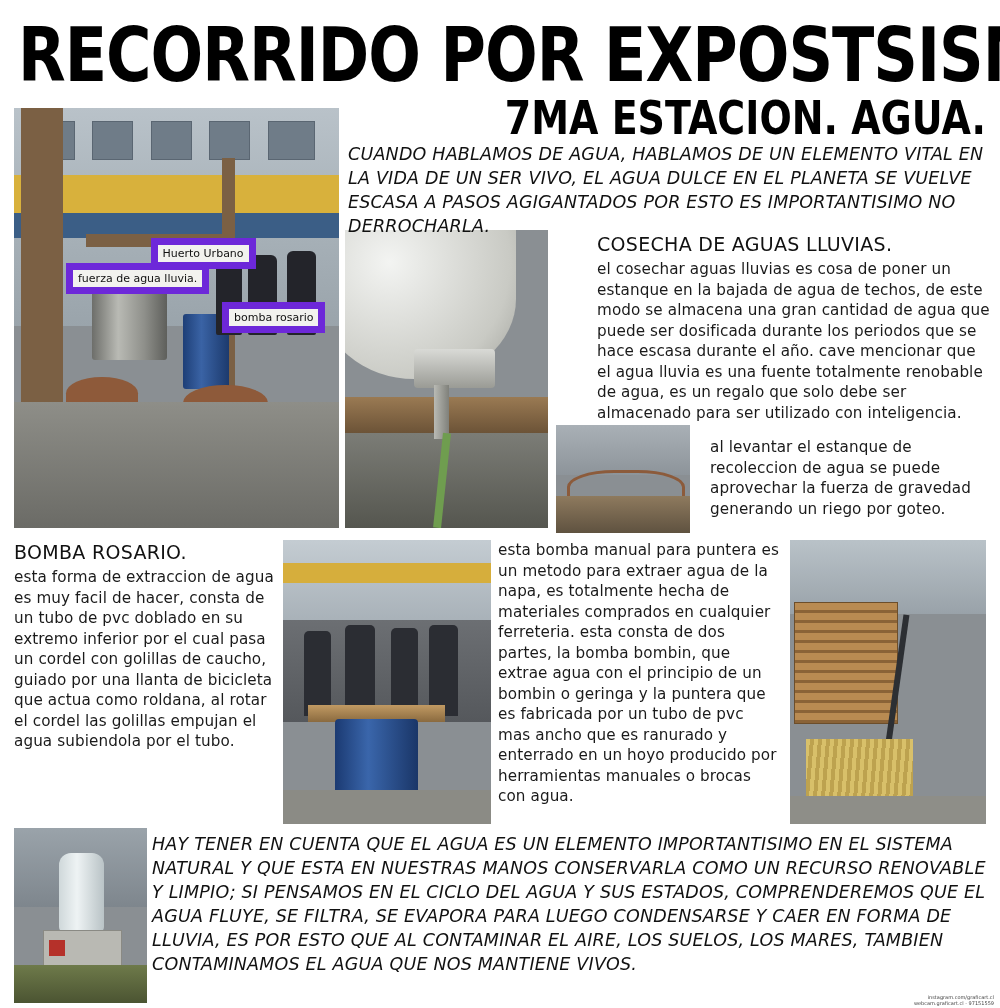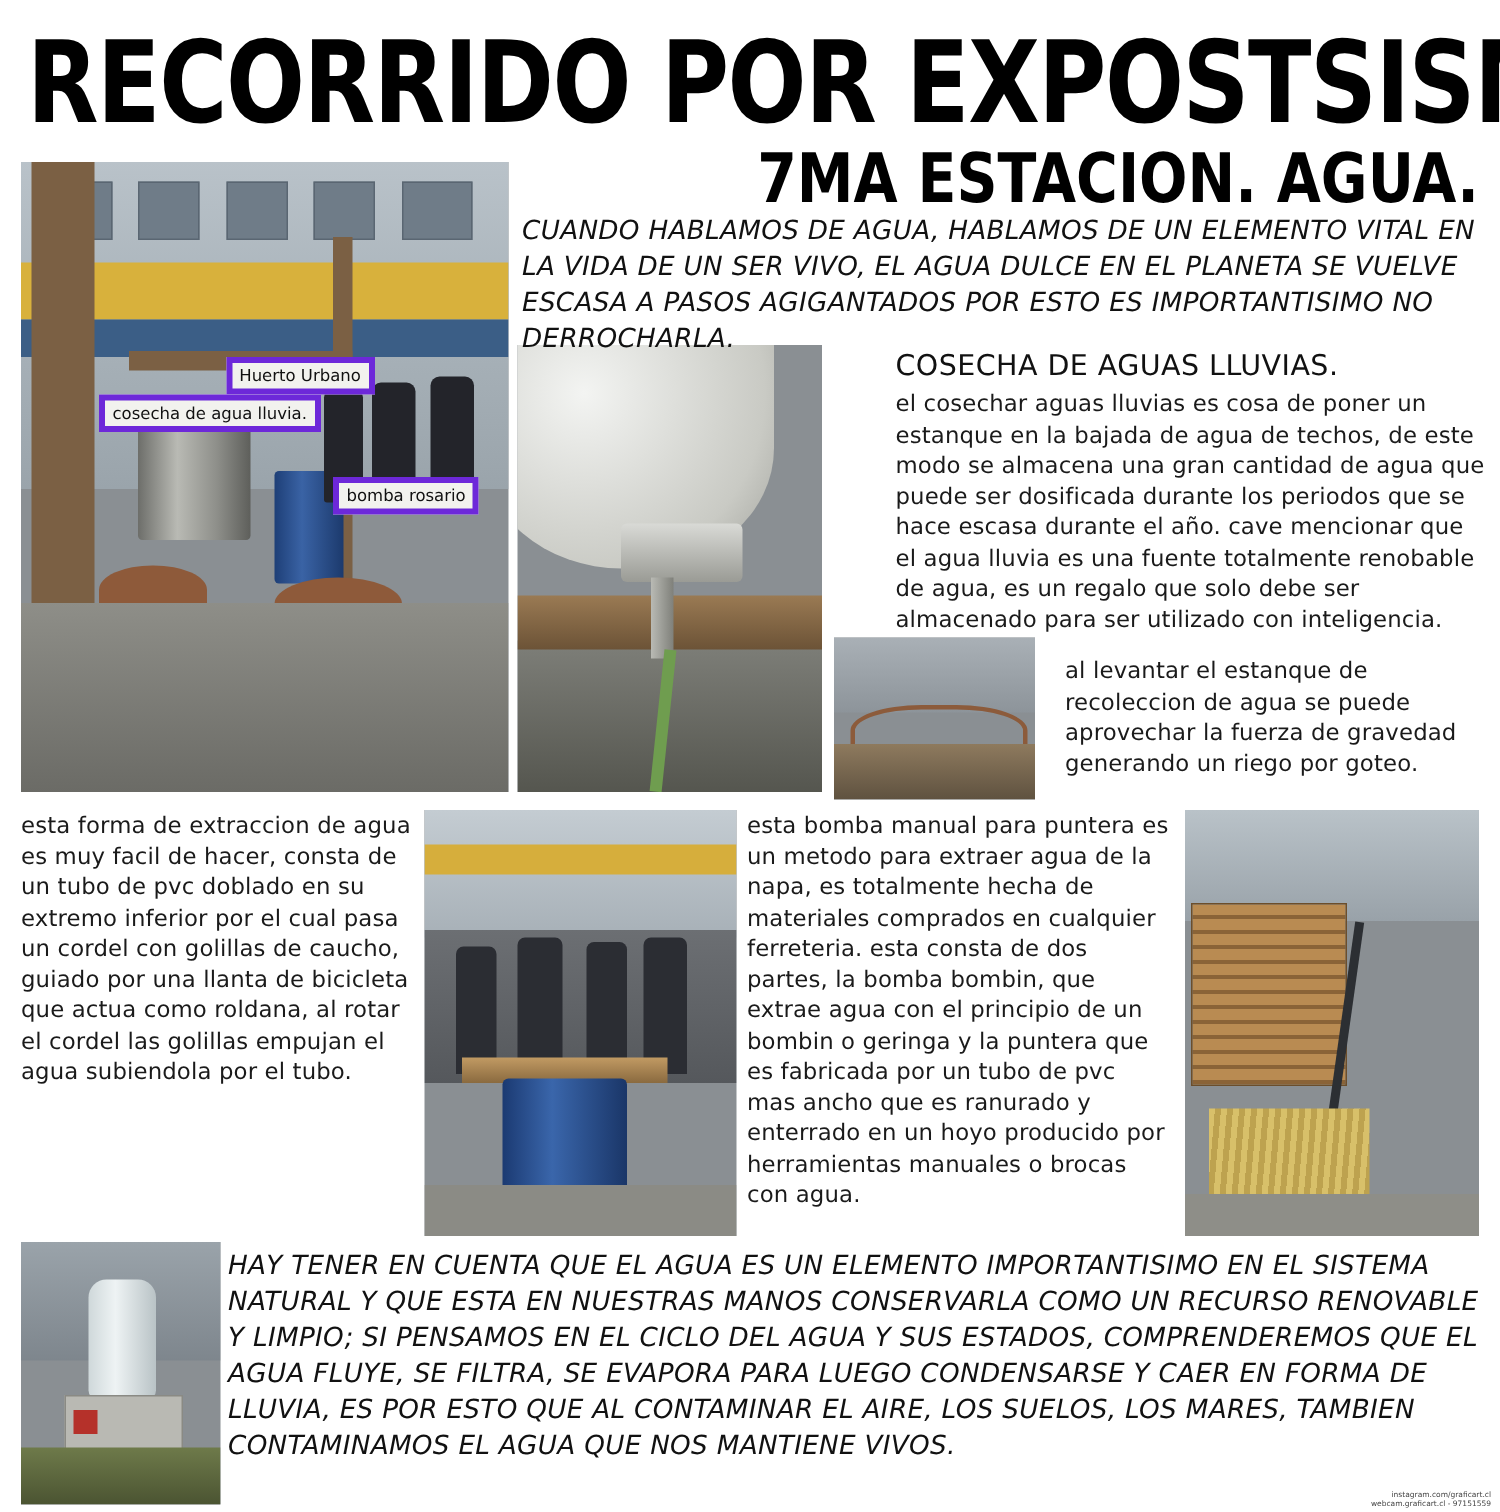--- a/index.html
+++ b/index.html
@@ -85,21 +85,21 @@
   
   .photo {
     position: absolute;
     overflow: hidden;
     background: #8a8f93;
     border: 0;
   }
   .cap {
     position: absolute;
     background: #f2f2ee;
-    border: 4px solid #6d28d9;
+    border: 7px solid #6d28d9;
     font-family: "DejaVu Sans", sans-serif;
     font-size: 11px;
     line-height: 13px;
     padding: 2px 5px;
     color: #111;
     white-space: nowrap;
   }
 
   
   #photo1 { left: 14px; top: 108px; width: 325px; height: 420px; }
@@ -302,22 +302,22 @@
     <div class="barrel"></div>
     <div class="blue-drum"></div>
     <div class="person" style="left:62%; top:36%; width:8%; height:18%;"></div>
     <div class="person" style="left:72%; top:35%; width:9%; height:19%;"></div>
     <div class="person" style="left:84%; top:34%; width:9%; height:20%;"></div>
     <div class="planter" style="left:16%; top:64%; width:22%; height:11%;"></div>
     <div class="planter" style="left:52%; top:66%; width:26%; height:12%;"></div>
     <div class="floor"></div>
     <div class="cap" style="left:42%; top:31%;">Huerto Urbano</div>
   </div>
-  <div class="cap" style="left:66px; top:263px;">cosecha de agua lluvia.</div>
-  <div class="cap" style="left:222px; top:318px;text-align:right;">bomba rosario</div>
+  <div class="cap" style="left:66px; top:263px;">fuerza de agua lluvia.</div>
+  <div class="cap" style="left:222px; top:302px;text-align:right;">bomba rosario</div>
 
   <div class="photo" id="photo2">
     <div class="bgfloor"></div>
     <div class="tank"></div>
     <div class="wood"></div>
     <div class="valve"></div>
     <div class="pipe"></div>
     <div class="hose"></div>
   </div>
 
@@ -329,20 +329,21 @@
   </div>
 
   <div class="photo" id="photo3">
     <div class="top"></div>
     <div class="frame"></div>
     <div class="dirt"></div>
   </div>
   <div id="estanque-text" class="hand">al levantar el estanque de recoleccion de agua se puede aprovechar la fuerza de gravedad generando un riego por goteo.</div>
 
   <div id="rosario-block">
+    <div class="heading-hand">BOMBA ROSARIO.</div>
     <div class="hand">esta forma de extraccion de agua es muy facil de hacer, consta de un tubo de pvc doblado en su extremo inferior por el cual pasa un cordel con golillas de caucho, guiado por una llanta de bicicleta que actua como roldana, al rotar el cordel las golillas empujan el agua subiendola por el tubo.</div>
   </div>
 
   <div class="photo" id="photo4">
     <div class="hall"></div>
     <div class="yel"></div>
     <div class="crowd"></div>
     <div class="pers" style="left:10%; top:32%; width:13%; height:30%;"></div>
     <div class="pers" style="left:30%; top:30%; width:14%; height:32%;"></div>
     <div class="pers" style="left:52%; top:31%; width:13%; height:31%;"></div>

